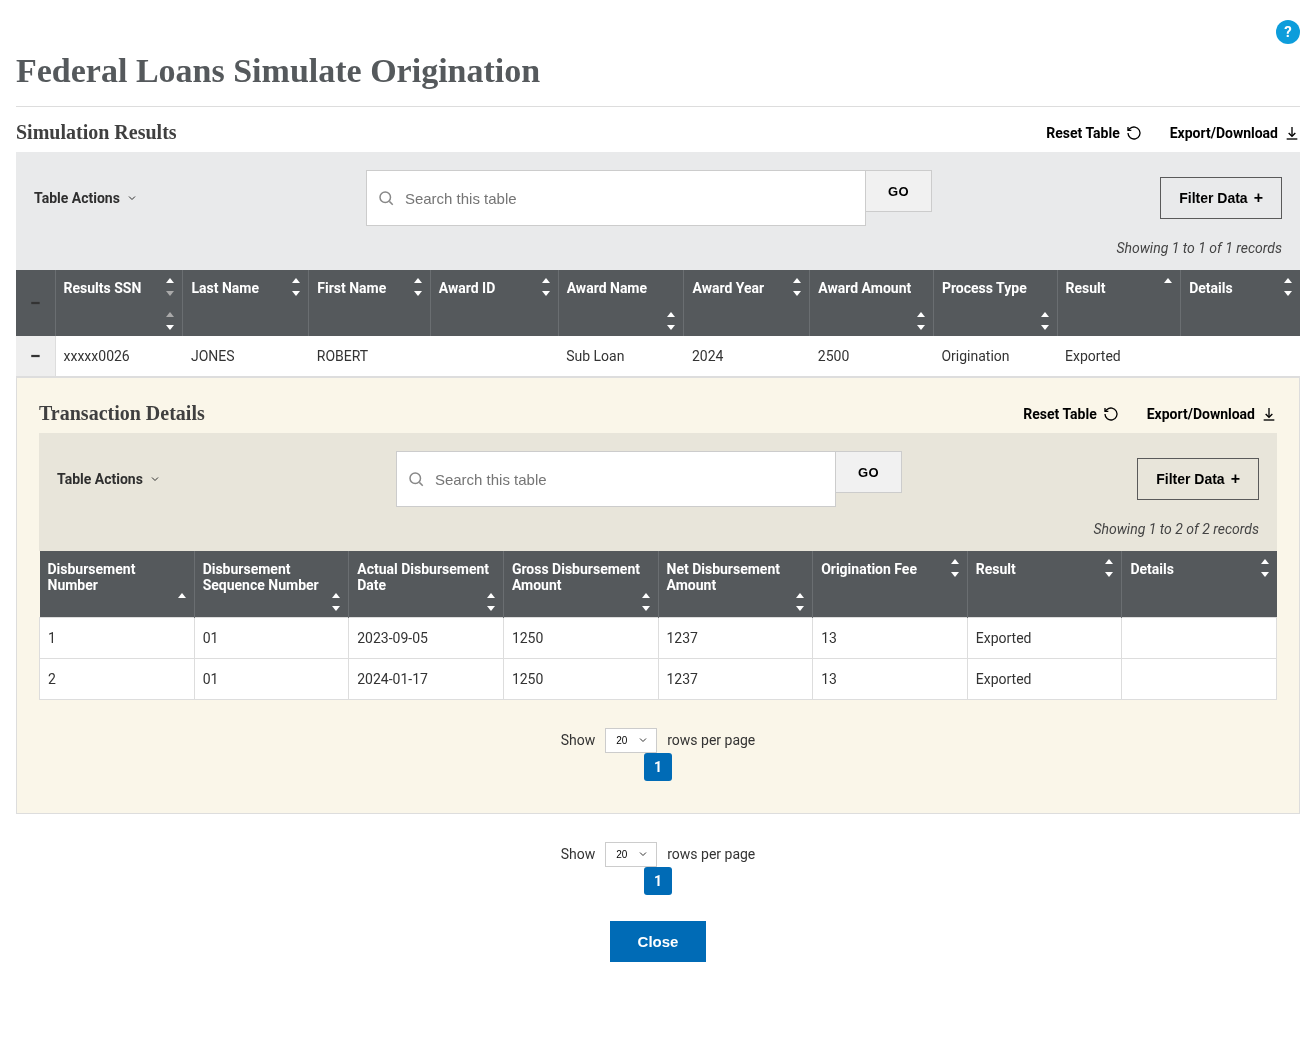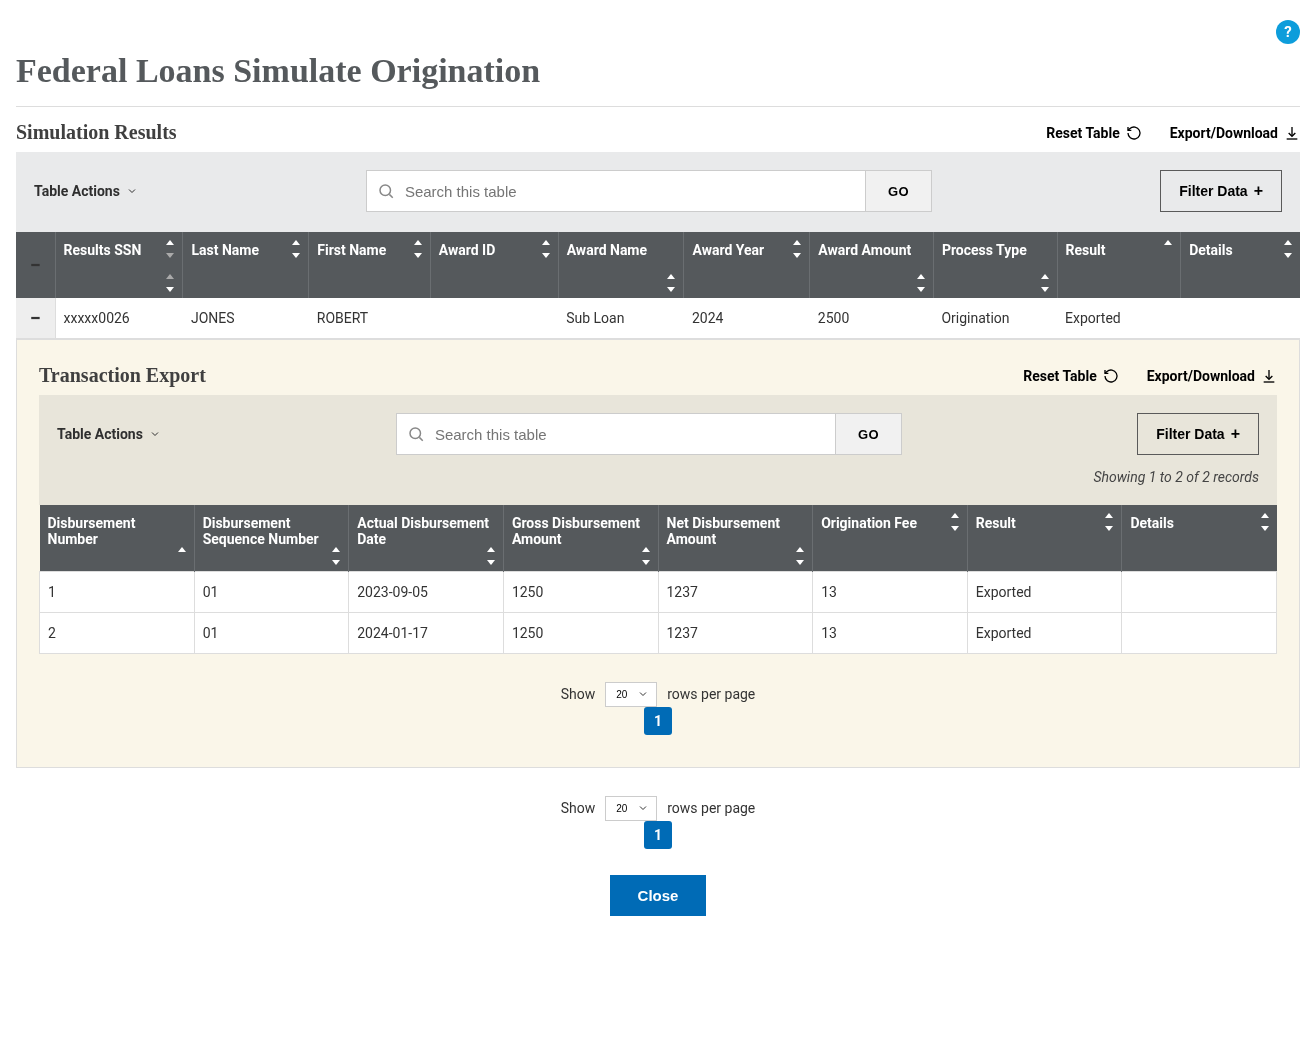--- a/index.html
+++ b/index.html
@@ -33,36 +33,36 @@
     font-weight:700; font-size:20px; color:#404040; margin:0;
   }
   .section-links { display:flex; gap:28px; align-items:center; }
   .link-btn {
     display:flex; align-items:center; gap:6px;
     font-weight:700; font-size:14px; color:#000000; cursor:pointer;
   }
   .link-btn svg { width:16px; height:16px; }
 
   .toolbar {
-    background:#e9eaeb; padding:18px 18px 20px 18px;
+    background:#e9eaeb; padding:18px 18px 14px 18px;
   }
   .toolbar-top {
     display:flex; align-items:center; justify-content:space-between;
   }
   .table-actions {
     display:flex; align-items:center; gap:6px;
     font-weight:700; font-size:14px; color:#2f2f2f; cursor:pointer;
   }
   .table-actions svg { width:12px; height:12px; }
   .search-group {
     display:flex; align-items:stretch;
   }
   .search-box {
     display:flex; align-items:center;
-    background:#fff; border:1px solid #ccc; width:500px; height:42px;
+    background:#fff; border:1px solid #ccc; width:500px; height:56px;
     padding:0 10px;
   }
   .search-box svg { width:18px; height:18px; color:#888; margin-right:8px; flex-shrink:0; }
   .search-box input {
     border:none; outline:none; width:100%; font-size:15px; color:#666;
   }
   .go-btn {
     border:1px solid #ccc; border-left:none; background:#f1f1f1;
     height:42px; padding:0 22px; font-weight:700; font-size:13px; letter-spacing:0.5px;
     cursor:pointer;
@@ -187,20 +187,21 @@
           </svg>
         <input type="text" placeholder="Search this table" style="">
       </div>
       <button class="go-btn">GO</button>
     </div>
     <button class="filter-btn">
       <span>Filter Data</span>
       <span class="plus">+</span>
     </button>
   </div>
+  <div class="records-text">Showing 1 to 1 of 1 records</div>
 </div>
 
 <table class="data-table">
   <colgroup>
     <col style="width:36px">
       <col style="width:118px">
       <col style="width:116px">
       <col style="width:112px">
       <col style="width:118px">
       <col style="width:116px">
@@ -276,21 +277,21 @@
       <td>2500</td>
       <td>Origination</td>
       <td>Exported</td>
       <td></td>
     </tr>
   </tbody>
 </table>
 
 <div class="details-panel">
   <div class="section-header">
-    <h2>Transaction Export</h2>
+    <h2>Transaction Details</h2>
     <div class="section-links">
       <div class="link-btn">
         <span>Reset Table</span>
         <svg viewBox="0 0 24 24" fill="none" stroke="currentColor" stroke-width="2">
             <path d="M3 12a9 9 0 1 0 3-6.7L3 8"></path>
             <polyline points="3 3 3 8 8 8"></polyline>
           </svg>
       </div>
       <div class="link-btn">
         <span>Export/Download</span>

